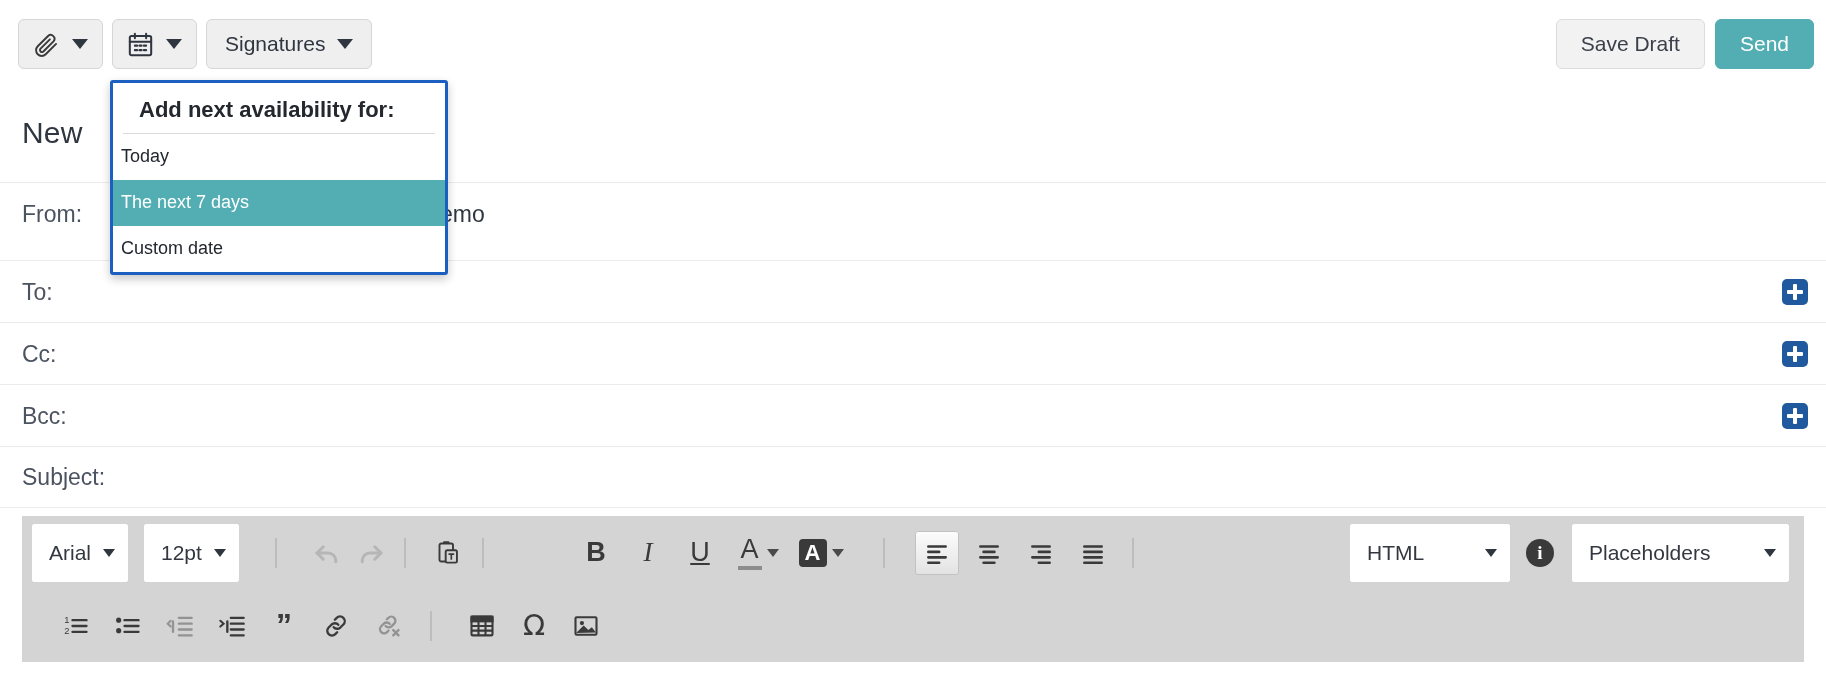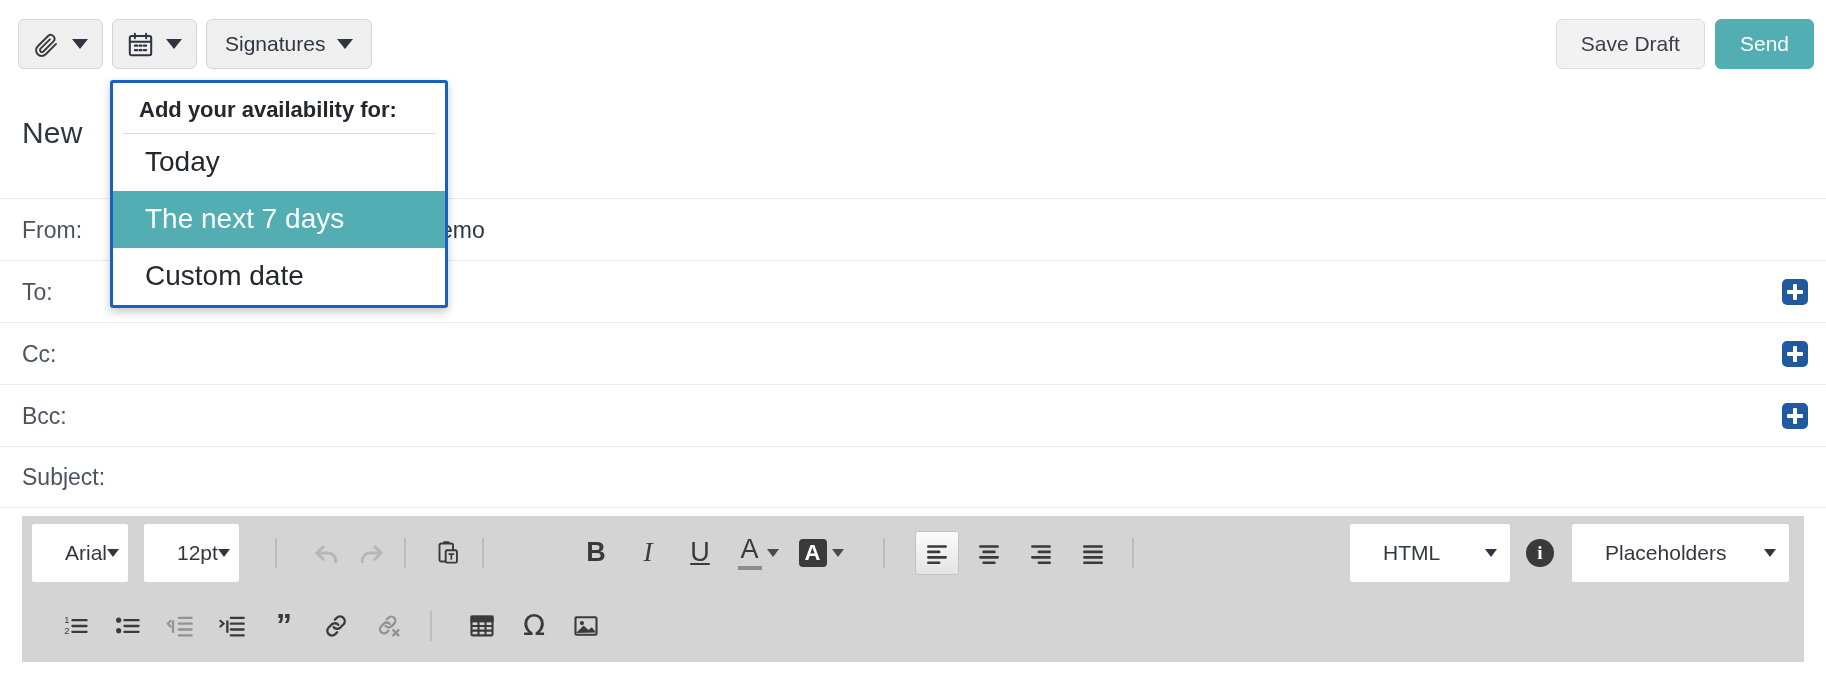--- a/index.html
+++ b/index.html
@@ -69,22 +69,22 @@
     z-index:50;
     box-sizing:border-box;
   }
   .dd-header{
     font-size:22px;font-weight:bold;color:#23272e;
     padding:14px 16px 10px 16px;
     border-bottom:1px solid #d9d9d9;
     margin:0 10px;
   }
   .dd-item{
-    font-size:28px;color:#23272e;
-    padding:12px 16px 13px 32px;
+    font-size:18px;color:#23272e;
+    padding:12px 16px 13px 8px;
     cursor:pointer;
     white-space:nowrap;
   }
   .dd-item.selected{
     background:#52aeb2;color:#ffffff;
   }
 
   
   .page-title{
     position:absolute;left:22px;top:116px;
@@ -106,41 +106,41 @@
     font-size:23px;color:#2f3640;
   }
   .plus-btn{
     position:absolute;right:18px;top:50%;transform:translateY(-50%);
     width:26px;height:26px;border-radius:5px;background:#21599e;
     display:flex;align-items:center;justify-content:center;cursor:pointer;
   }
   .plus-btn .pv{position:absolute;width:4px;height:16px;background:#fff;border-radius:1px;}
   .plus-btn .ph{position:absolute;width:16px;height:4px;background:#fff;border-radius:1px;}
 
-  #row-from{top:198px;text-decoration:underline;}
+  #row-from{top:182px;text-decoration:underline;}
   #row-to{top:260px;}
   #row-cc{top:322px;}
   #row-bcc{top:384px;}
   #row-subject{top:446px;border-bottom:1px solid #ececec;}
 
   
   .editor{
     position:absolute;left:22px;top:516px;width:1782px;height:146px;
     background:#d4d4d4;
     box-sizing:border-box;
   }
   .etb-row{position:relative;height:73px;}
   .etb-row1 > *{position:absolute;top:50%;transform:translateY(-50%);}
   .etb-row2 > *{position:absolute;top:50%;transform:translateY(-50%);}
 
   .select-box{
     background:#ffffff;border:1px solid #ffffff;border-radius:2px;
     height:58px;box-sizing:border-box;
     display:flex;align-items:center;justify-content:space-between;
-    padding:0 12px 0 32px;
+    padding:0 12px 0 16px;
     font-size:21px;color:#33373f;cursor:pointer;user-select:none;
   }
   .sep{width:2px;height:30px;background:#bdbdbd;}
 
   .tool{
     width:44px;height:44px;display:flex;align-items:center;justify-content:center;
     cursor:pointer;border-radius:3px;
   }
   .tool.active{
     background:linear-gradient(#fdfdfd,#e2e2e2);
@@ -411,17 +411,17 @@
       <svg width="28" height="28" viewBox="0 0 24 24" fill="none" stroke="#3a3a3a" stroke-width="1.8">
         <rect x="3" y="4.5" width="18" height="15" rx="1"></rect>
         <circle cx="8.5" cy="9.5" r="1.8" fill="#3a3a3a" stroke="none"></circle>
         <path d="M3.5 18 10 11.5l4 4 3-2.5 3.5 4.5z" fill="#3a3a3a" stroke="none"></path>
       </svg>
     </div>
   </div>
 </div>
 
 <div class="dropdown">
-  <div class="dd-header">Add your availability for:</div>
+  <div class="dd-header">Add next availability for:</div>
   <div class="dd-item">Today</div>
   <div class="dd-item selected">The next 7 days</div>
   <div class="dd-item">Custom date</div>
 </div>
 
 </body></html>

